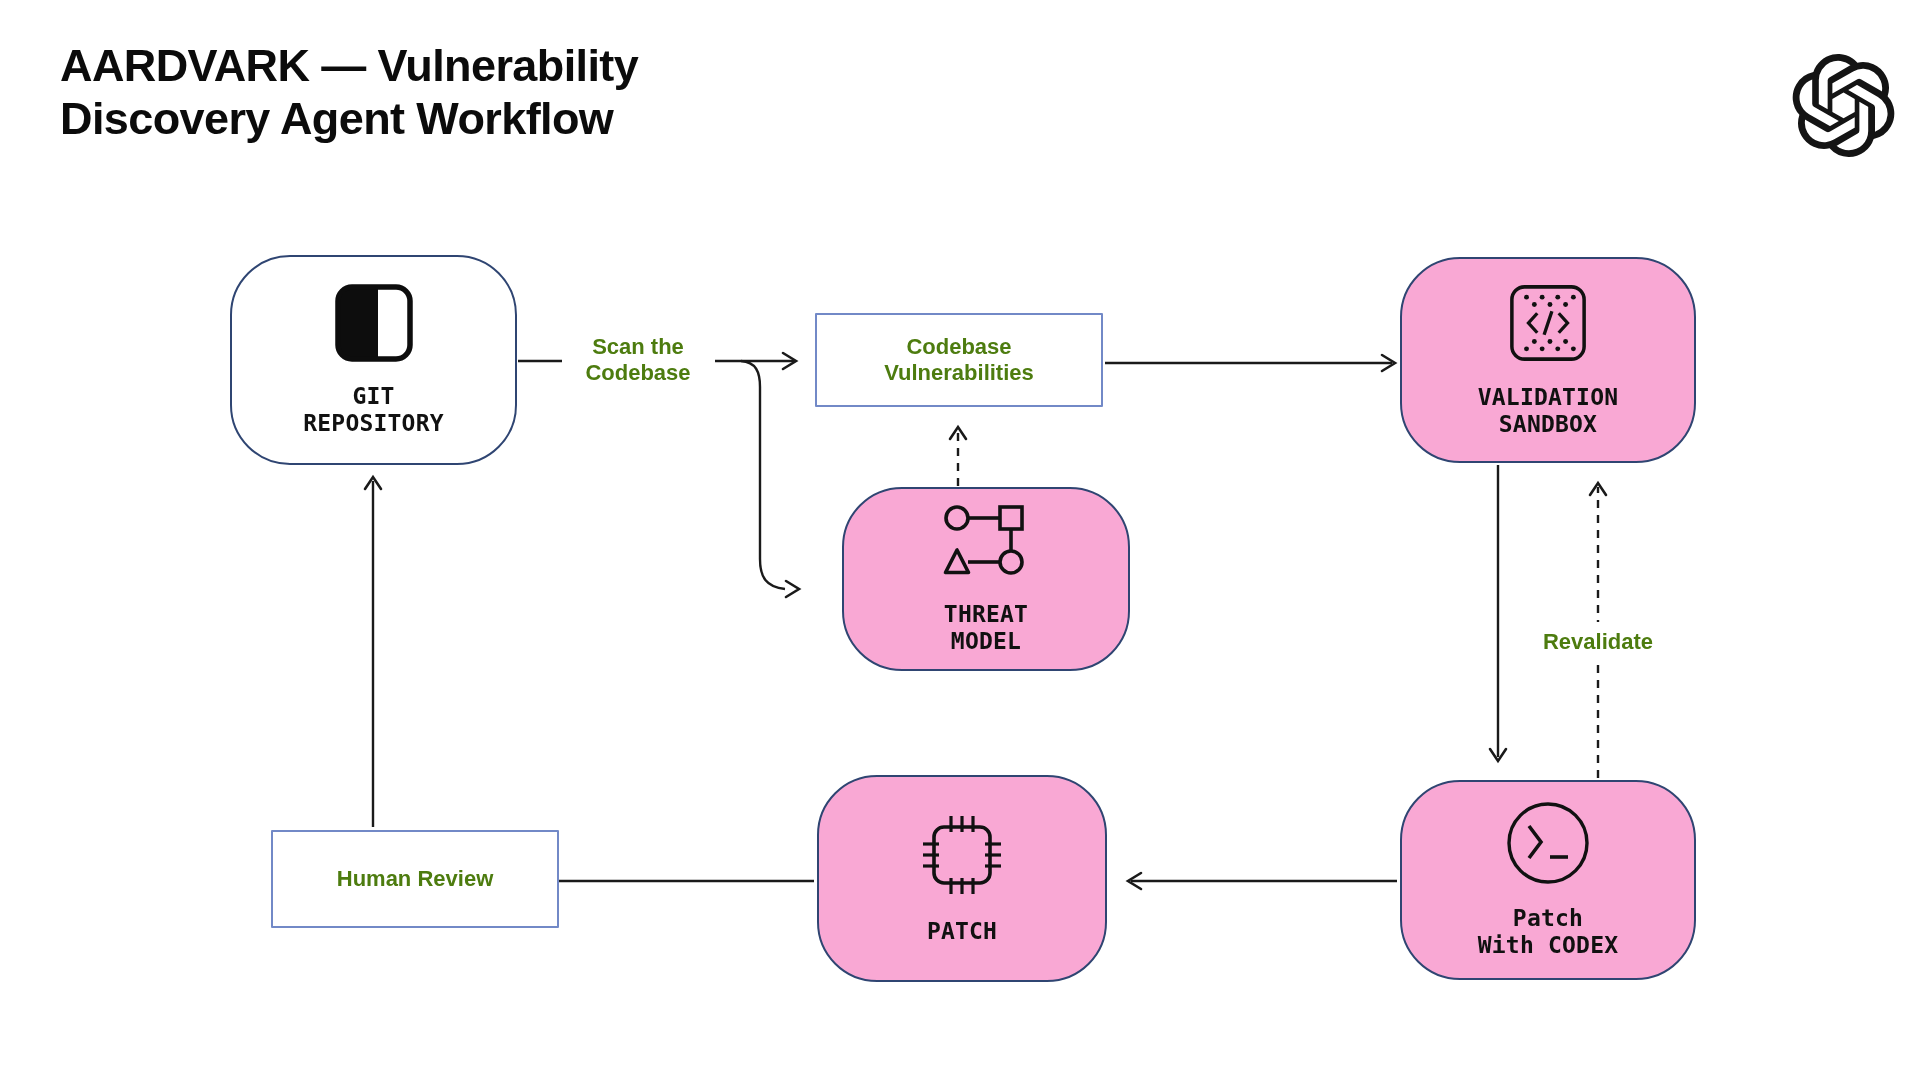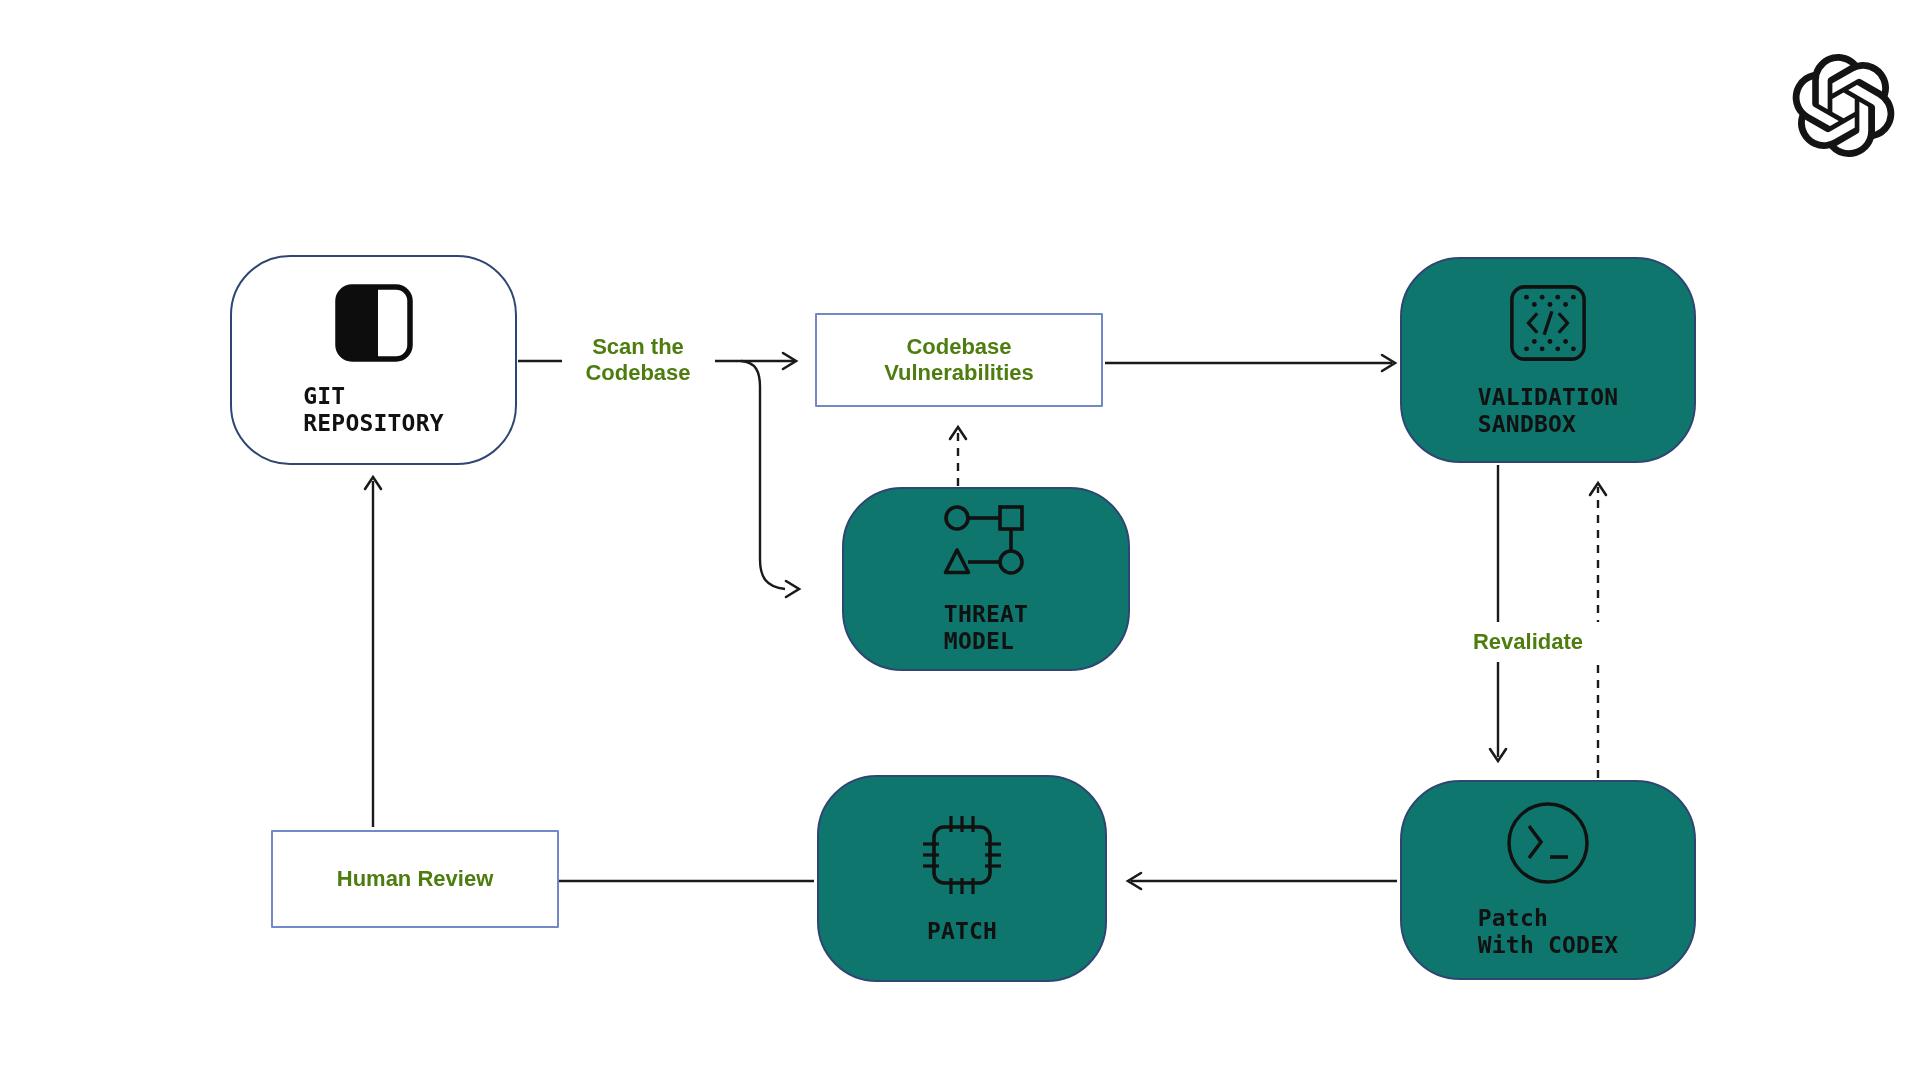--- a/index.html
+++ b/index.html
@@ -11,53 +11,57 @@
     position:absolute;left:60px;top:40px;
     font-size:45px;font-weight:700;line-height:1.17;letter-spacing:-0.6px;color:#0b0b0b;
   }
   .logo{position:absolute;left:1792px;top:54px;width:103px;height:103px;}
   .wires{position:absolute;left:0;top:0;pointer-events:none;}
 
   .node{
     position:absolute;box-sizing:border-box;
     display:flex;flex-direction:column;align-items:center;justify-content:center;gap:20px;
   }
-  .rounded{background:#0f766e;border:2px solid #2f4572;border-radius:60px;}
+  .rounded{background:#f9a8d4;border:2px solid #2f4572;border-radius:60px;}
   .rounded.white{background:#ffffff;}
   .rect{background:#ffffff;border:2px solid #7289c7;border-radius:1px;}
 
   .mono-label{
     font-family:"DejaVu Sans Mono","Liberation Mono",monospace;
-    font-weight:700;font-size:23px;line-height:1.18;text-align:left;
+    font-weight:700;font-size:23px;line-height:1.18;text-align:center;
     white-space:pre-line;color:#111111;letter-spacing:0.2px;
   }
   .sans-label{
     font-weight:700;font-size:22px;line-height:1.18;text-align:center;
     white-space:pre-line;color:#4d7c0f;
   }
   .edge-label{position:absolute;width:160px;}
   .edge-label.bg{background:#ffffff;padding:7px 0;}
 
   #n-git{left:230px;top:255px;width:287px;height:210px;}
   #n-discover{left:815px;top:313px;width:288px;height:94px;}
   #n-threat{left:842px;top:487px;width:288px;height:184px;}
   #n-validation{left:1400px;top:257px;width:296px;height:206px;}
   #n-codex{left:1400px;top:780px;width:296px;height:200px;}
   #n-patch{left:817px;top:775px;width:290px;height:207px;}
   #n-human{left:227px;top:830px;width:288px;height:98px;margin-left:44px;}
 
   #lbl-scan{left:558px;top:334px;}
   #lbl-opr{left:293px;top:629px;}
-  #lbl-reval{left:1448px;top:622px;}
+  #lbl-reval{left:1518px;top:622px;}
 </style>
 </head>
 <body>
 
 <div class="canvas">
 
+  <div class="title">
+    <div>AARDVARK — Vulnerability</div>
+    <div>Discovery Agent Workflow</div>
+  </div>
 
   <svg class="logo" viewBox="0 0 24 24">
     <path fill="#141414" d="M22.2819 9.8211a5.9847 5.9847 0 0 0-.5157-4.9108 6.0462 6.0462 0 0 0-6.5098-2.9A6.0651 6.0651 0 0 0 4.9807 4.1818a5.9847 5.9847 0 0 0-3.9977 2.9 6.0462 6.0462 0 0 0 .7427 7.0966 5.98 5.98 0 0 0 .511 4.9107 6.051 6.051 0 0 0 6.5146 2.9001A5.9847 5.9847 0 0 0 13.2599 24a6.0557 6.0557 0 0 0 5.7718-4.2058 5.9894 5.9894 0 0 0 3.9977-2.9001 6.0557 6.0557 0 0 0-.7475-7.0729zm-9.022 12.6081a4.4755 4.4755 0 0 1-2.8764-1.0408l.1419-.0804 4.7783-2.7582a.7948.7948 0 0 0 .3927-.6813v-6.7369l2.02 1.1686a.071.071 0 0 1 .038.0615v5.5826a4.504 4.504 0 0 1-4.4945 4.4944zm-9.6607-4.1254a4.4708 4.4708 0 0 1-.5346-3.0137l.142.0852 4.783 2.7582a.7712.7712 0 0 0 .7806 0l5.8428-3.3685v2.3324a.0804.0804 0 0 1-.0332.0615L9.74 19.9502a4.4992 4.4992 0 0 1-6.1408-1.6464zM2.3408 7.8956a4.485 4.485 0 0 1 2.3655-1.9728V11.6a.7664.7664 0 0 0 .3879.6765l5.8144 3.3543-2.0201 1.1685a.0757.0757 0 0 1-.071 0l-4.8303-2.7865A4.504 4.504 0 0 1 2.3408 7.8956zm16.5963 3.8558L13.1038 8.364 15.1192 7.2a.0757.0757 0 0 1 .071 0l4.8303 2.7913a4.4944 4.4944 0 0 1-.6765 8.1042v-5.6772a.79.79 0 0 0-.407-.667zm2.0107-3.0231l-.142-.0852-4.7735-2.7818a.7759.7759 0 0 0-.7854 0L9.409 9.2297V6.8974a.0662.0662 0 0 1 .0284-.0615l4.8303-2.7866a4.4992 4.4992 0 0 1 6.6802 4.66zM8.3065 12.863l-2.02-1.1638a.0804.0804 0 0 1-.038-.0567V6.0742a4.4992 4.4992 0 0 1 7.3757-3.4537l-.142.0805L8.704 5.459a.7948.7948 0 0 0-.3927.6813zm1.0976-2.3654l2.602-1.4998 2.6069 1.4998v2.9994l-2.5974 1.4997-2.6067-1.4997Z"></path>
   </svg>
 
   <svg class="wires" width="1920" height="1080" viewBox="0 0 1920 1080">
     <g fill="none" stroke="#1a1a1a" stroke-width="2.4">
       <path d="M518 361H562"></path>
       <path d="M715 361H794"></path>
       <path d="M741 361C756 362 760 372 760 387V559C760 577 766 587 785 589"></path>

